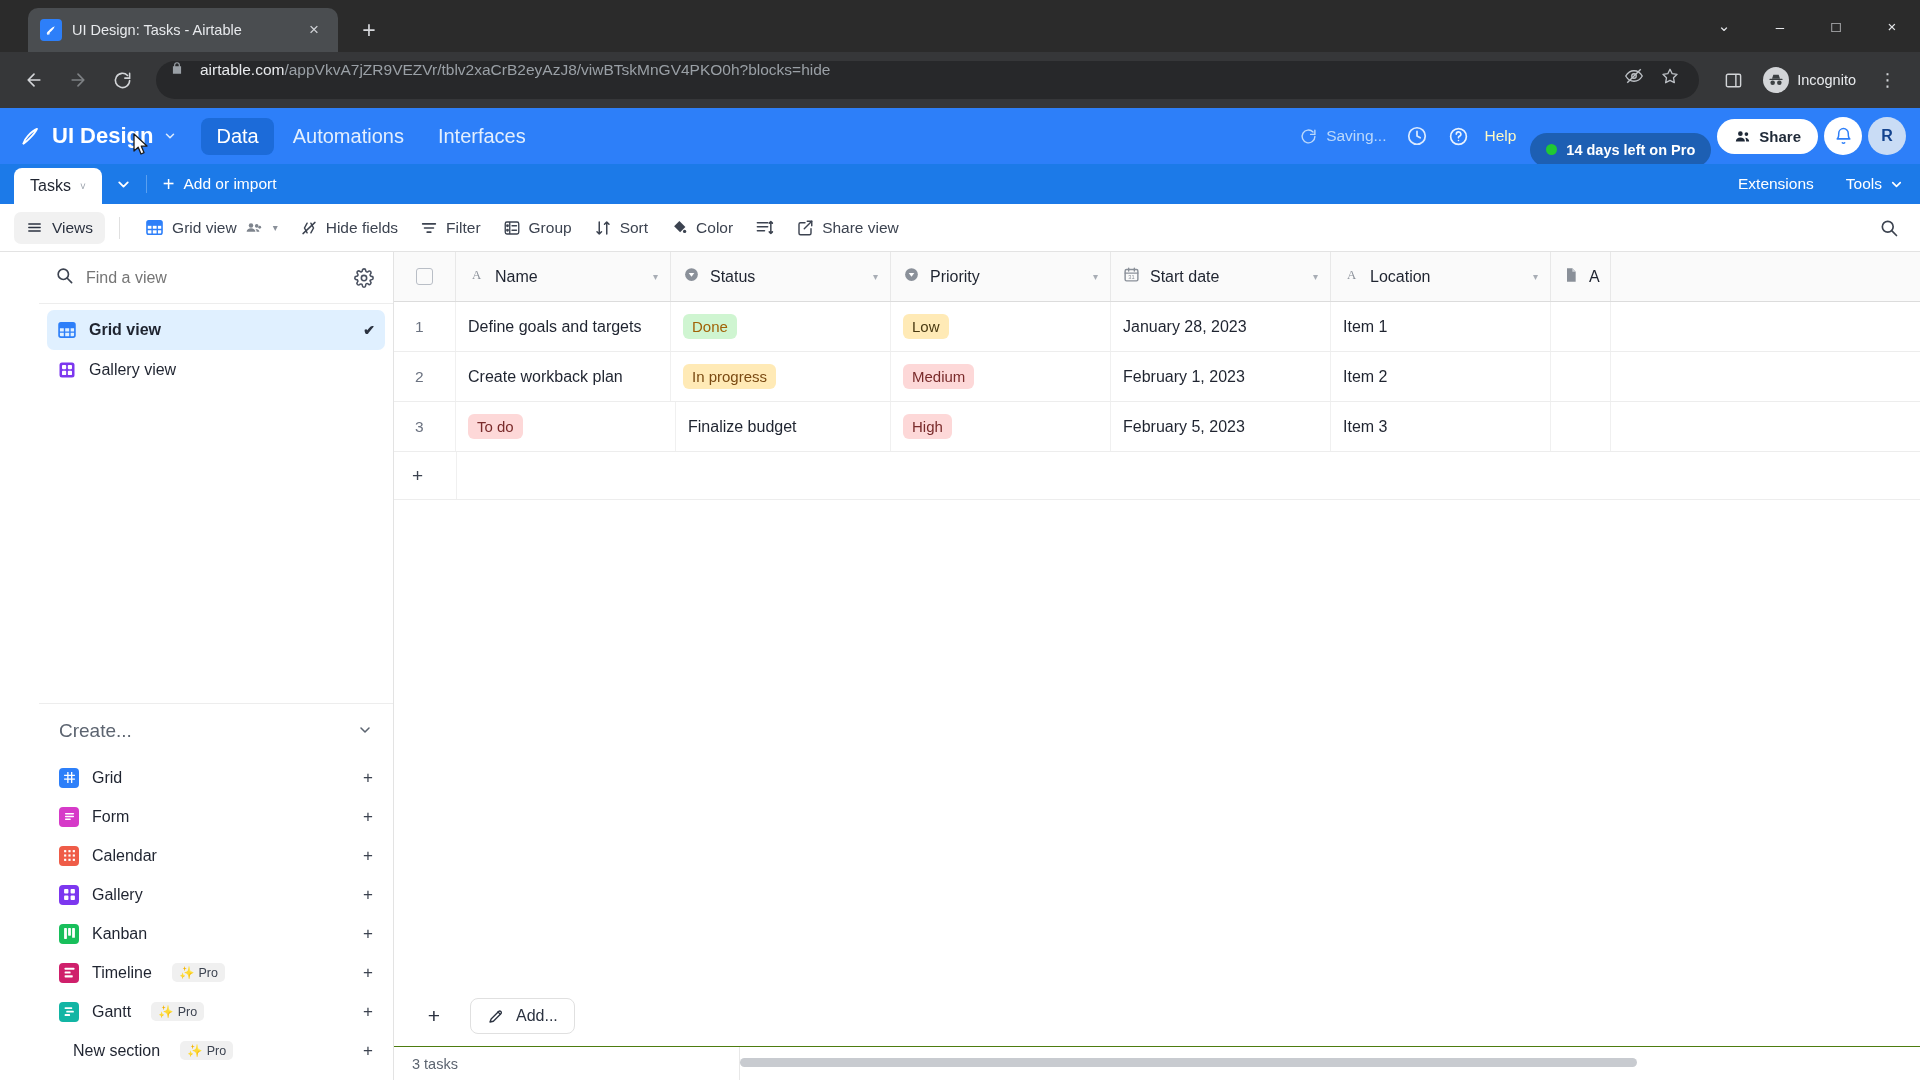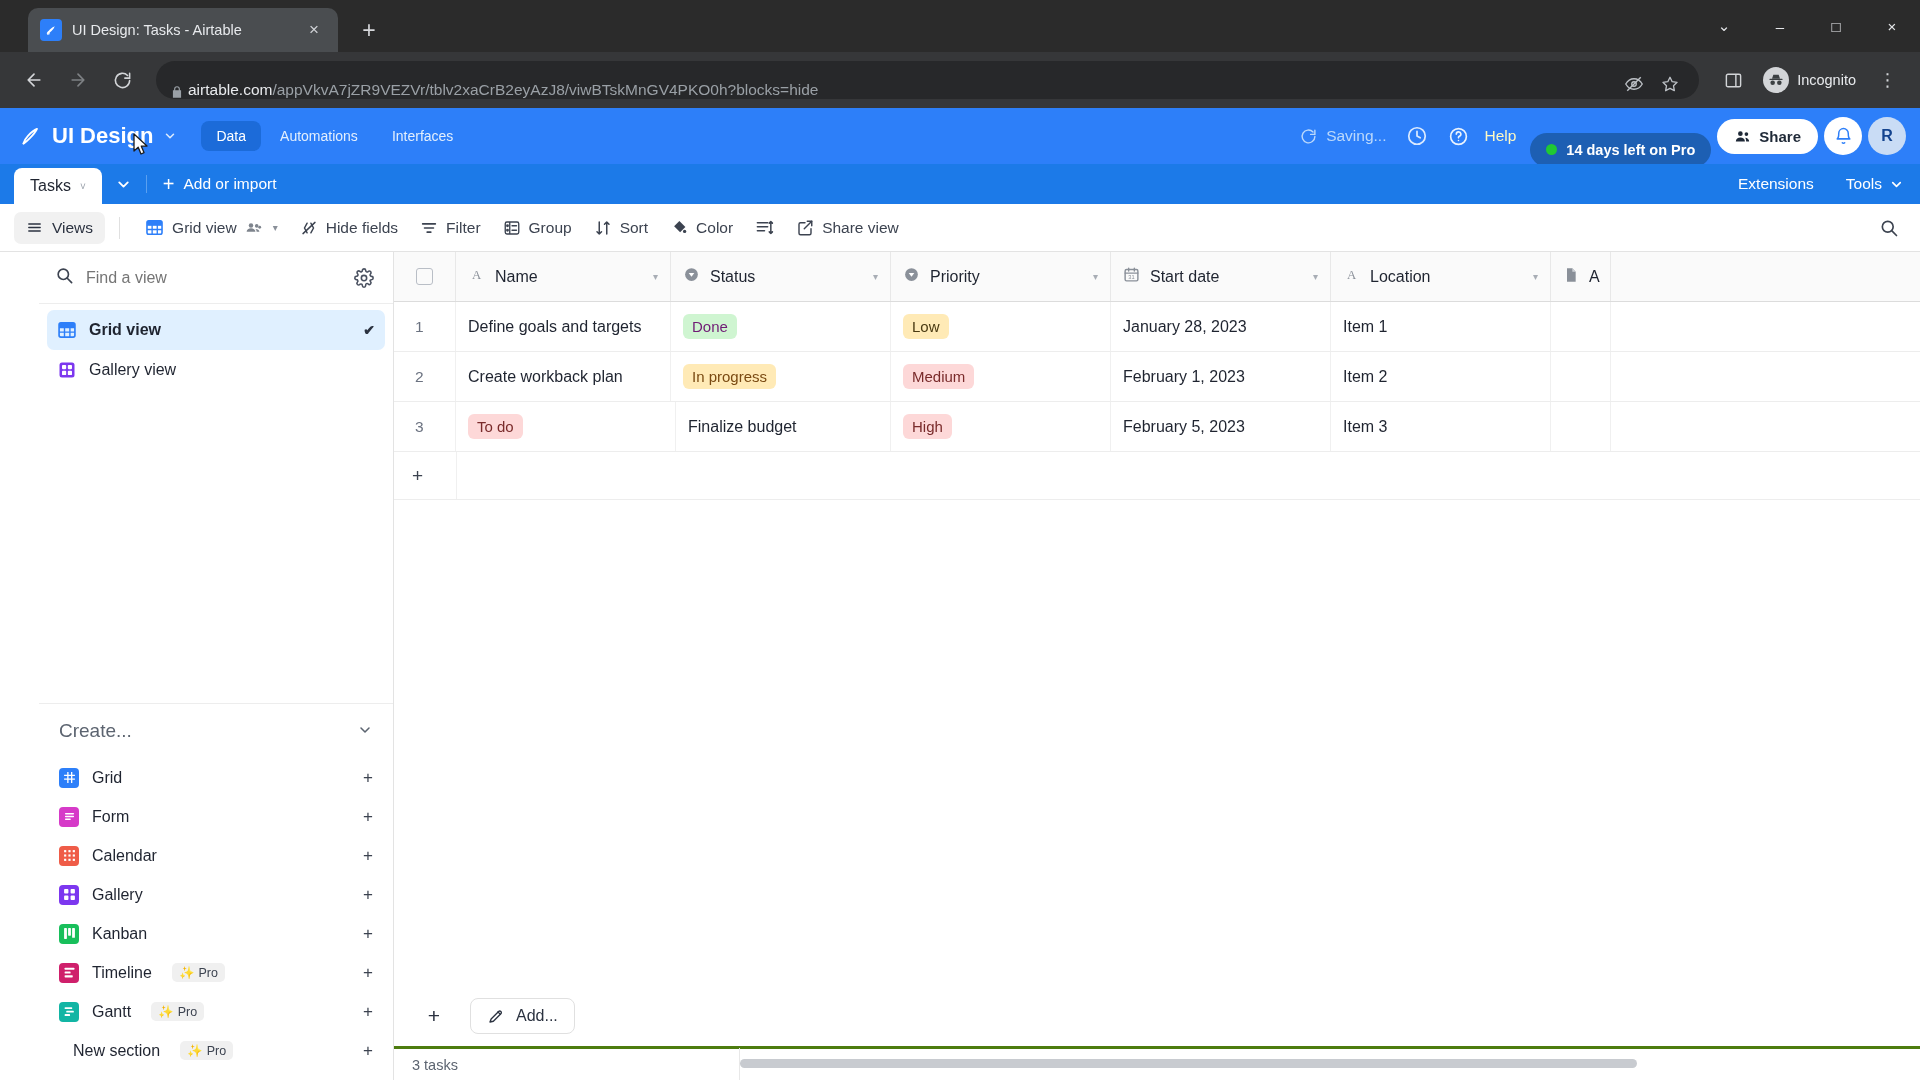--- a/index.html
+++ b/index.html
@@ -48,22 +48,22 @@
     height:56px; background:#363739; display:flex; align-items:center;
     padding:0 14px; gap:4px; flex:none;
   }
   .navbtn {
     width:40px;height:40px;display:flex;align-items:center;justify-content:center;
     color:#d3d5d8; border-radius:50%;
   }
   .navbtn.dim { color:#7e8184; }
   .omnibox {
     flex:1; height:38px; background:#27282a; border-radius:19px;
-    display:flex; align-items:flex-end; padding:0 14px; margin:0 10px;
-    gap:4px; position:relative;
+    display:flex; align-items:flex-start; padding:0 14px; margin:0 10px;
+    gap:16px; position:relative;
   }
   .lock { width:14px;height:14px; flex:none; }
   .url { font-size:15.5px; color:#9aa0a6; white-space:nowrap; overflow:hidden; }
   .url b { color:#e8eaed; font-weight:400; }
   .omni-right { display:flex; align-items:center; gap:6px; margin-left:auto; }
   .omni-ic { width:30px;height:30px;display:flex;align-items:center;justify-content:center;color:#bdc1c6; }
   .incognito-pill {
     display:flex; align-items:center; gap:8px; color:#e8eaed; font-size:14.5px;
     padding:0 10px 0 6px; height:36px; border-radius:18px;
   }
@@ -79,21 +79,21 @@
 
   .appbar {
     height:56px; background:#2d7ff9; display:flex; align-items:center;
     padding:0 14px; gap:0; flex:none; position:relative;
   }
   .rocket { width:34px;height:34px;display:flex;align-items:center;justify-content:center;margin-right:4px; }
   .base-name { color:#fff; font-size:22px; font-weight:bold; margin-right:4px; }
   .caret-w { color:#cfe3ff; font-size:12px; padding:6px; display:flex;align-items:center; }
   .appnav { display:flex; align-items:center; gap:4px; margin-left:18px; }
   .appnav-item {
-    color:#e3effd; font-size:14px; padding:7px 15px; border-radius:8px;
+    color:#e3effd; font-size:20px; padding:7px 15px; border-radius:8px;
   }
   .appnav-item.active { background:#1c6bd9; color:#fff; }
   .appbar-right { margin-left:auto; display:flex; align-items:center; gap:6px; }
   .saving { display:flex;align-items:center;gap:9px;color:#bcd9fb;font-size:15.5px;padding:0 8px; }
   .ab-ic { width:34px;height:34px;display:flex;align-items:center;justify-content:center;color:#dbeafe; }
   .help { display:flex;align-items:center;gap:15px;color:#fef9c3;font-size:15.5px;padding:0 8px; }
   .trial-pill {
     display:flex;align-items:center;gap:9px;background:#1d5fb3;color:#fff;
     font-size:14.5px;font-weight:bold;border-radius:20px;padding:9px 16px;margin-top:27px;
   }
@@ -199,21 +199,21 @@
   .grid-blank { flex:1; display:flex; }
   .blank-left { width:345px; border-right:1px solid #e8e8e8; flex:none; }
   .blank-right { flex:1; background:#fafafa; }
 
   .bottom-bar { height:60px; display:flex; align-items:center; padding:0 0 0 18px; gap:14px; flex:none; background:#fff; }
   .bb-plus { width:44px;height:40px;display:flex;align-items:center;justify-content:center;color:#2b3240;font-size:21px; }
   .bb-add {
     display:flex;align-items:center;gap:11px;border:1px solid #e0e0e0;border-radius:8px;
     padding:8px 16px;font-size:16px;color:#2b3240;
   }
-  .statusbar { height:34px; display:flex; align-items:center; border-top:3px solid #4d7c0f; flex:none; position:relative; }
+  .statusbar { height:34px; display:flex; align-items:center; border-top:1px solid #4d7c0f; flex:none; position:relative; }
   .tasks-count { width:345px; padding-left:18px; font-size:14.5px; color:#5c6470; flex:none; }
   .scrolltrack { flex:1; height:34px; position:relative; border-left:1px solid #e8e8e8; }
   .scrollthumb { position:absolute; left:0; top:11px; height:9px; width:76%; background:#c8cbd0; border-radius:5px; }
 </style>
 </head>
 <body>
 
 <div class="browser">
 
   <div class="tabstrip">
@@ -693,21 +693,21 @@
                   </svg>
               </span>
               <span>A</span>
             </div>
           </div>
 
           <div class="row">
             <div class="rn">1</div>
             <div class="cell" style="width:215px;">Define goals and targets</div>
             <div class="cell" style="width:220px;">
-              <span class="pill" style="background:#cff5d1;color:#701a75;">Done</span>
+              <span class="pill" style="background:#cff5d1;color:#a16207;">Done</span>
             </div>
             <div class="cell" style="width:220px;">
               <span class="pill" style="background:#ffeab6;color:#4a3a12;">Low</span>
             </div>
             <div class="cell" style="width:220px;">January 28, 2023</div>
             <div class="cell" style="width:220px;">Item 1</div>
             <div class="cell" style="width:60px;"></div>
           </div>
           <div class="row">
             <div class="rn">2</div>

